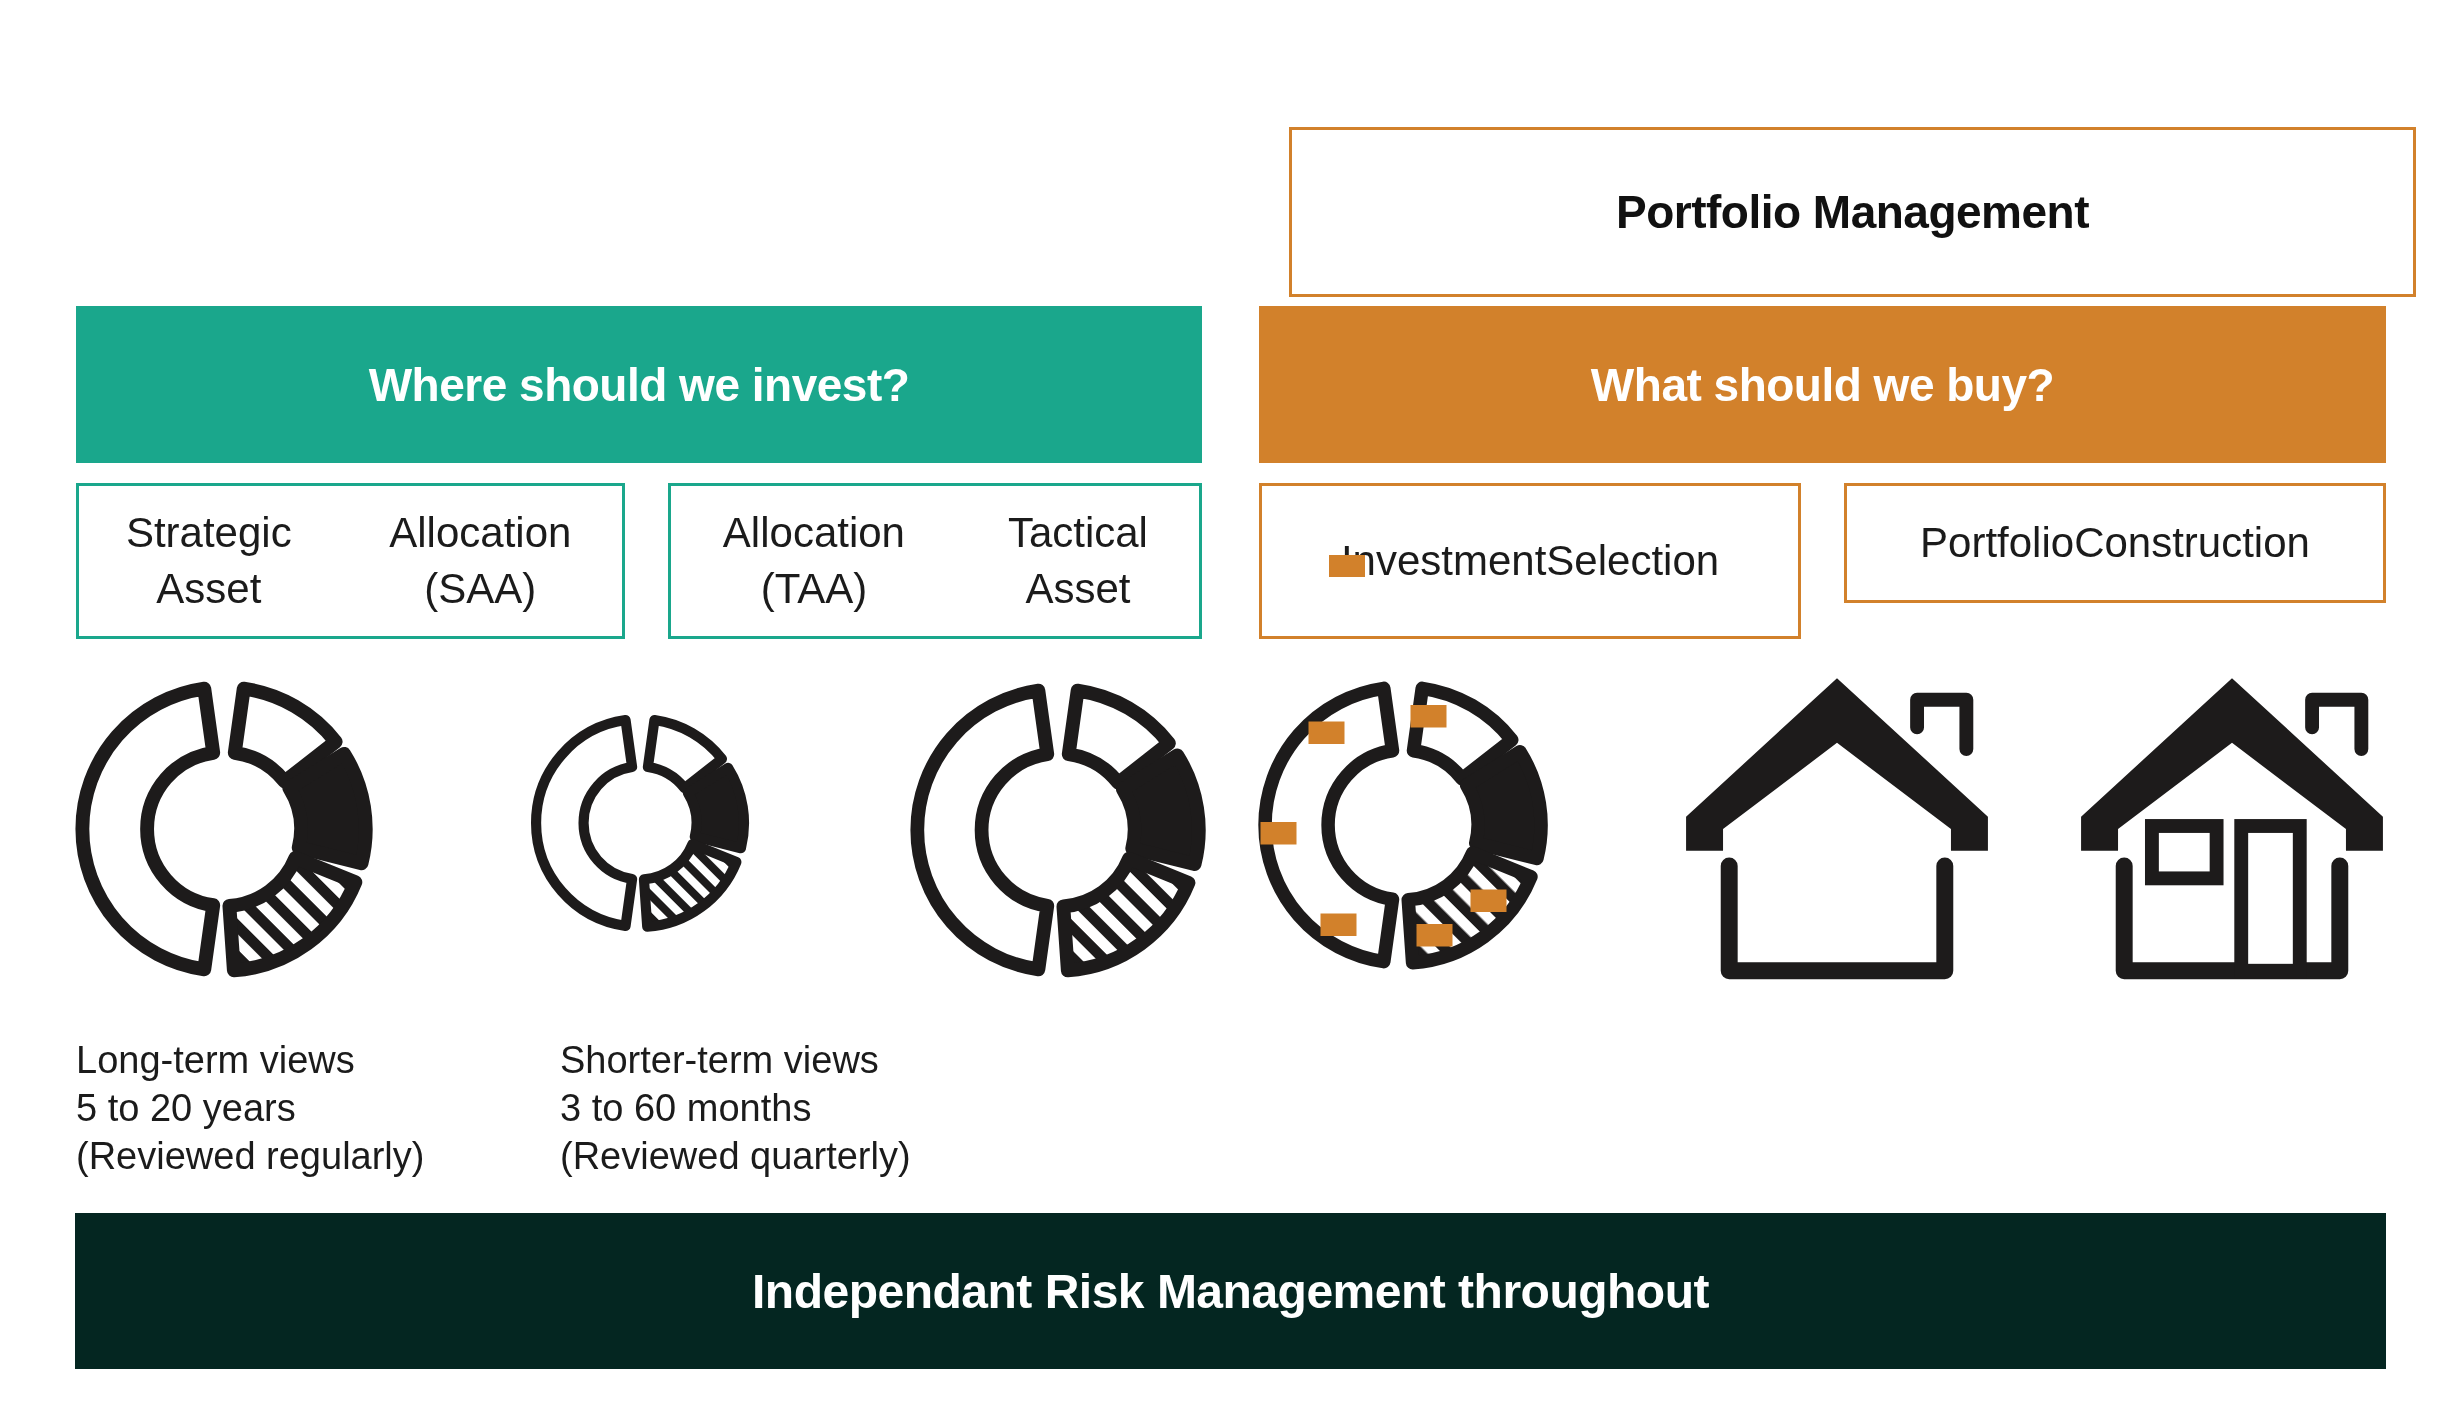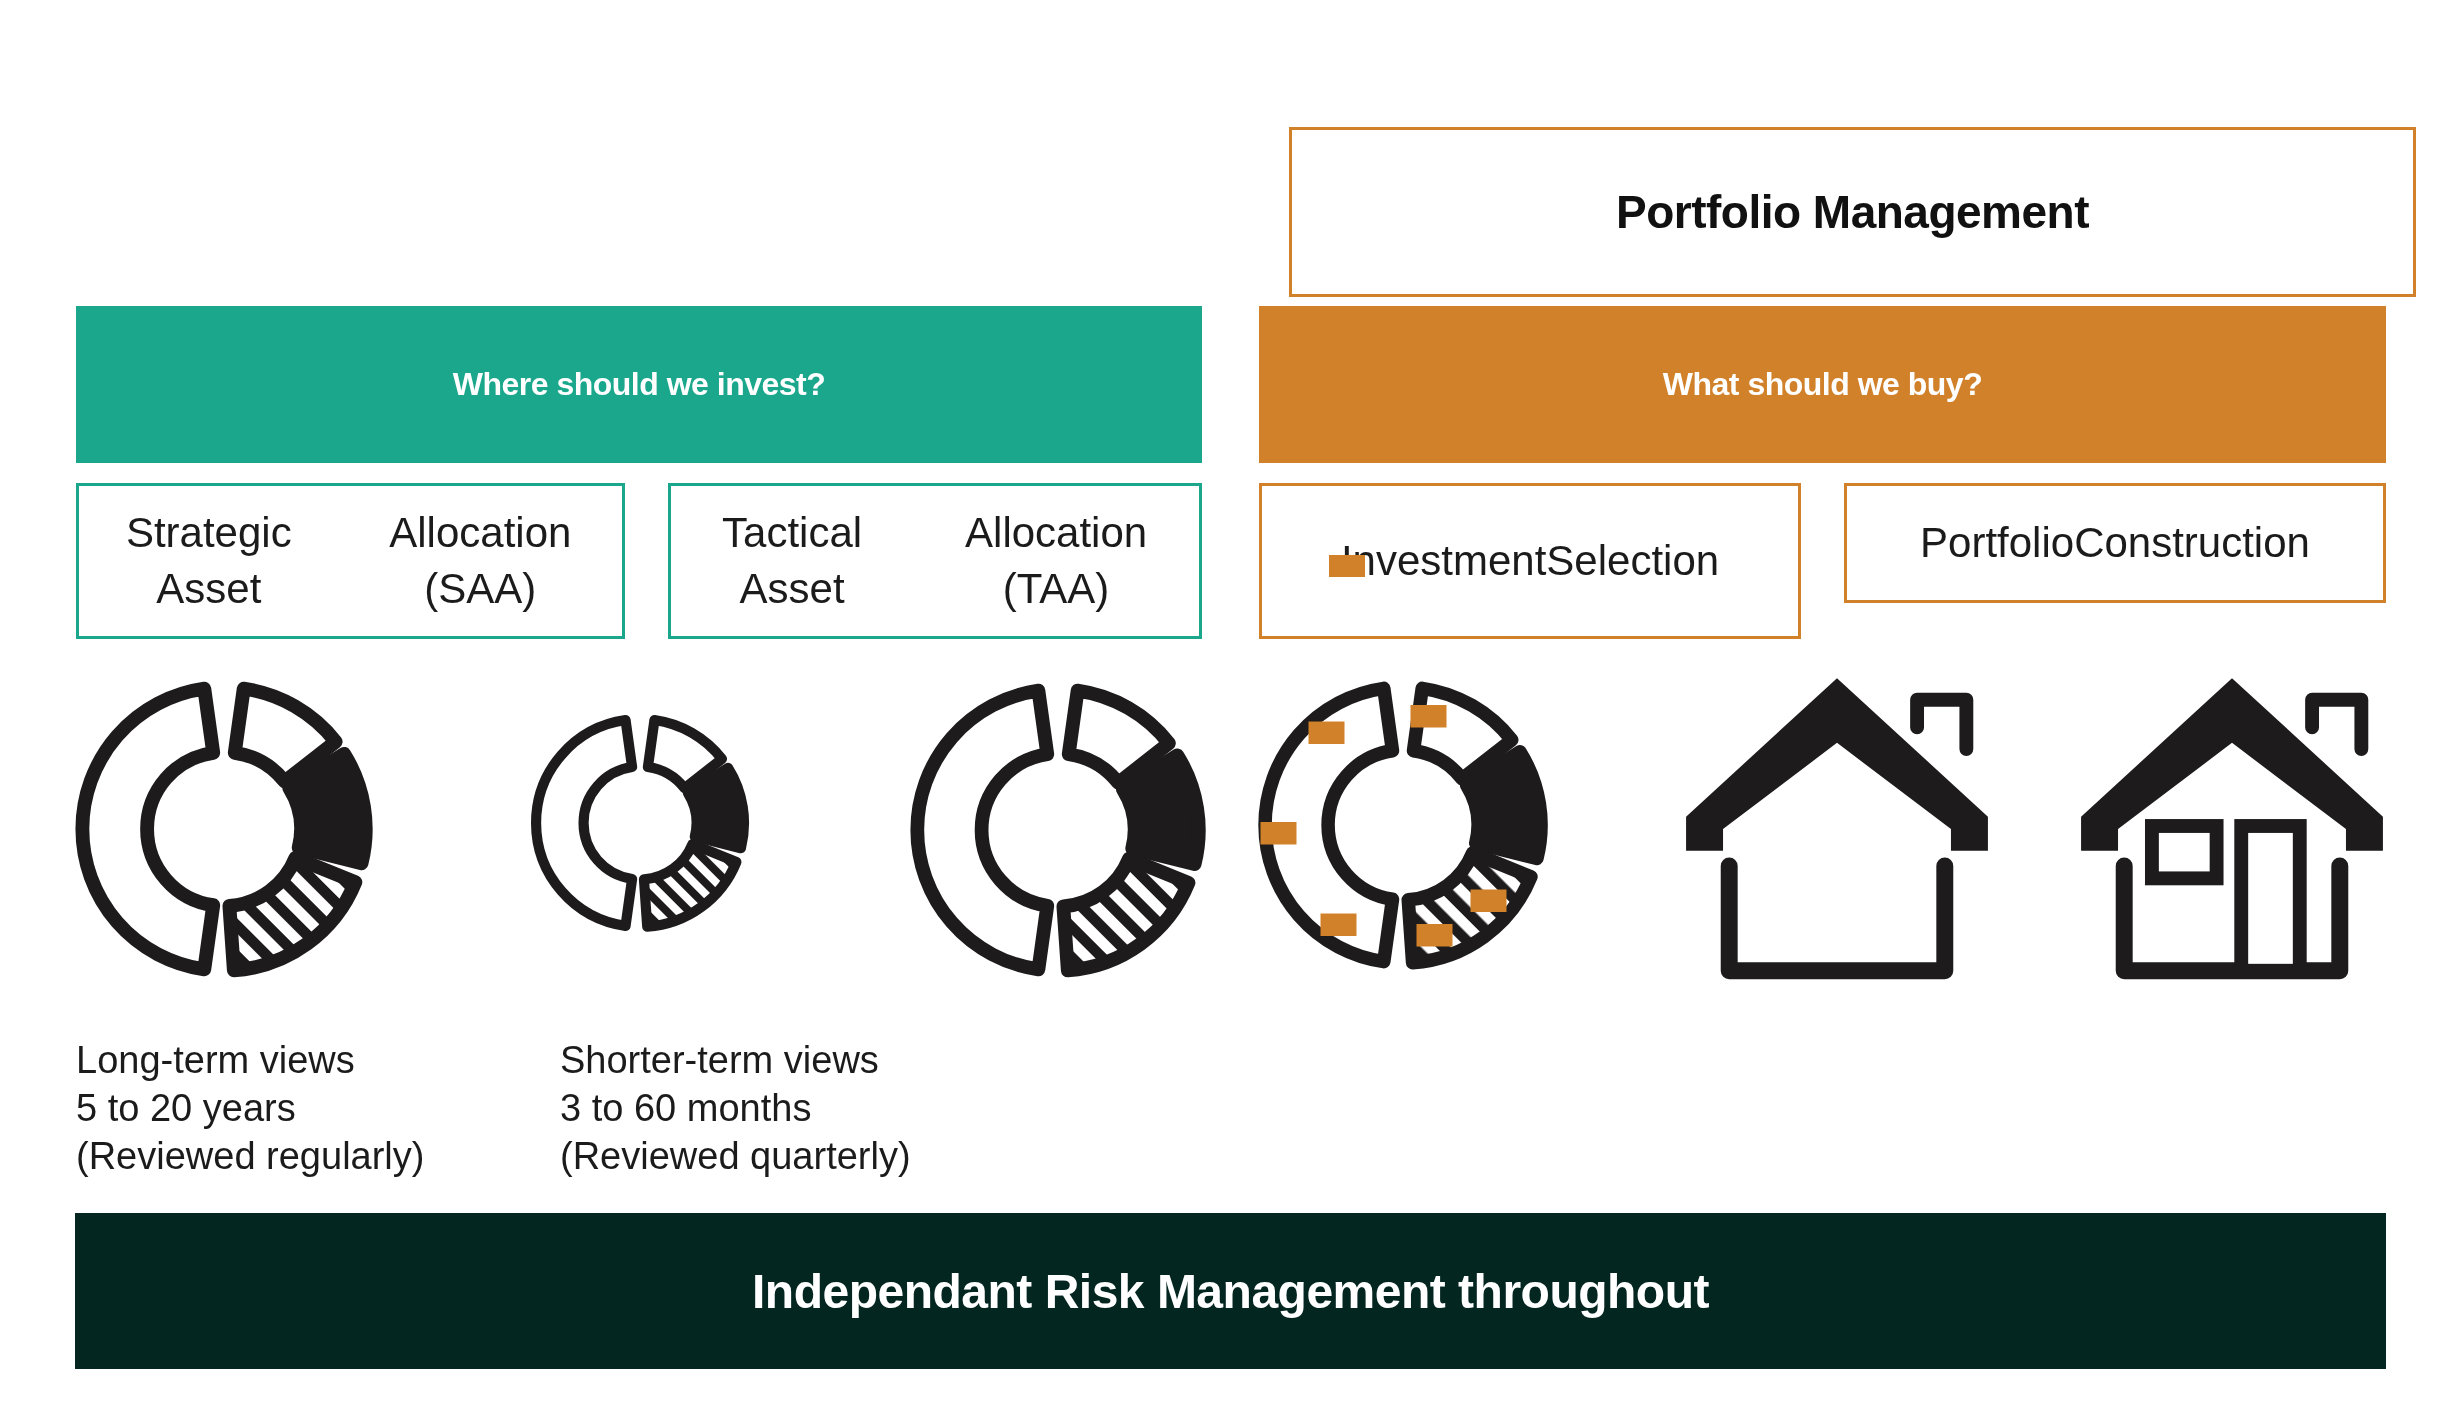--- a/index.html
+++ b/index.html
@@ -10,21 +10,21 @@
   .abs{position:absolute;box-sizing:border-box;}
   
   .hdr-box{background:#fff;border:3px solid;display:flex;align-items:center;justify-content:center;}
   .hdr-box.teal{border-color:var(--teal,#1AA78C);}
   .hdr-box.orange{border-color:var(--orange,#D2812B);}
   .hdr-text{font-size:46px;font-weight:700;letter-spacing:-0.5px;color:#111;}
   
   .banner{display:flex;align-items:center;justify-content:center;}
   .banner.teal{background:var(--teal,#1AA78C);}
   .banner.orange{background:var(--orange,#D2812B);}
-  .banner-text{font-size:32px;font-weight:700;letter-spacing:-0.5px;color:#ffffff;}
+  .banner-text{font-size:46px;font-weight:700;letter-spacing:-0.5px;color:#ffffff;}
   
   .sub-box{background:#fff;border:3px solid;display:flex;flex-direction:row;align-items:center;justify-content:center;line-height:56px;font-size:42px;color:#1b1b1b;text-align:center;}
   .sub-box.teal{border-color:var(--teal,#1AA78C);}
   .sub-box.orange{border-color:var(--orange,#D2812B);}
   .orange-marker{position:absolute;left:67px;top:69px;width:36px;height:22px;background:var(--orange,#D2812B);}
   
   .caption{font-size:38px;line-height:48px;color:#1b1b1b;white-space:nowrap;}
   
   .footer{background:var(--footer-background,#042621);display:flex;align-items:center;justify-content:center;}
   .footer-text{font-size:48px;font-weight:700;letter-spacing:-0.5px;color:#ffffff;}
@@ -73,22 +73,22 @@
 <div class="canvas">
 
   <div class="abs banner teal" style="left:76px;top:306px;width:1126px;height:157px;">
     <span class="banner-text">Where should we invest?</span>
   </div>
   <div class="abs sub-box teal" style="left:76px;top:483px;width:549px;height:156px;">
     <div>Strategic Asset</div>
     <div>Allocation (SAA)</div>
   </div>
   <div class="abs sub-box teal" style="left:668px;top:483px;width:534px;height:156px;">
+    <div>Allocation (TAA)</div>
     <div>Tactical Asset</div>
-    <div>Allocation (TAA)</div>
   </div>
 
   <div class="abs hdr-box orange" style="left:1259px;top:127px;width:1127px;height:170px;margin-left:30px;">
     <span class="hdr-text">Portfolio Management</span>
   </div>
   <div class="abs banner orange" style="left:1259px;top:306px;width:1127px;height:157px;">
     <span class="banner-text">What should we buy?</span>
   </div>
   <div class="abs sub-box orange" style="left:1259px;top:483px;width:542px;height:156px;">
     <span class="orange-marker"></span>

